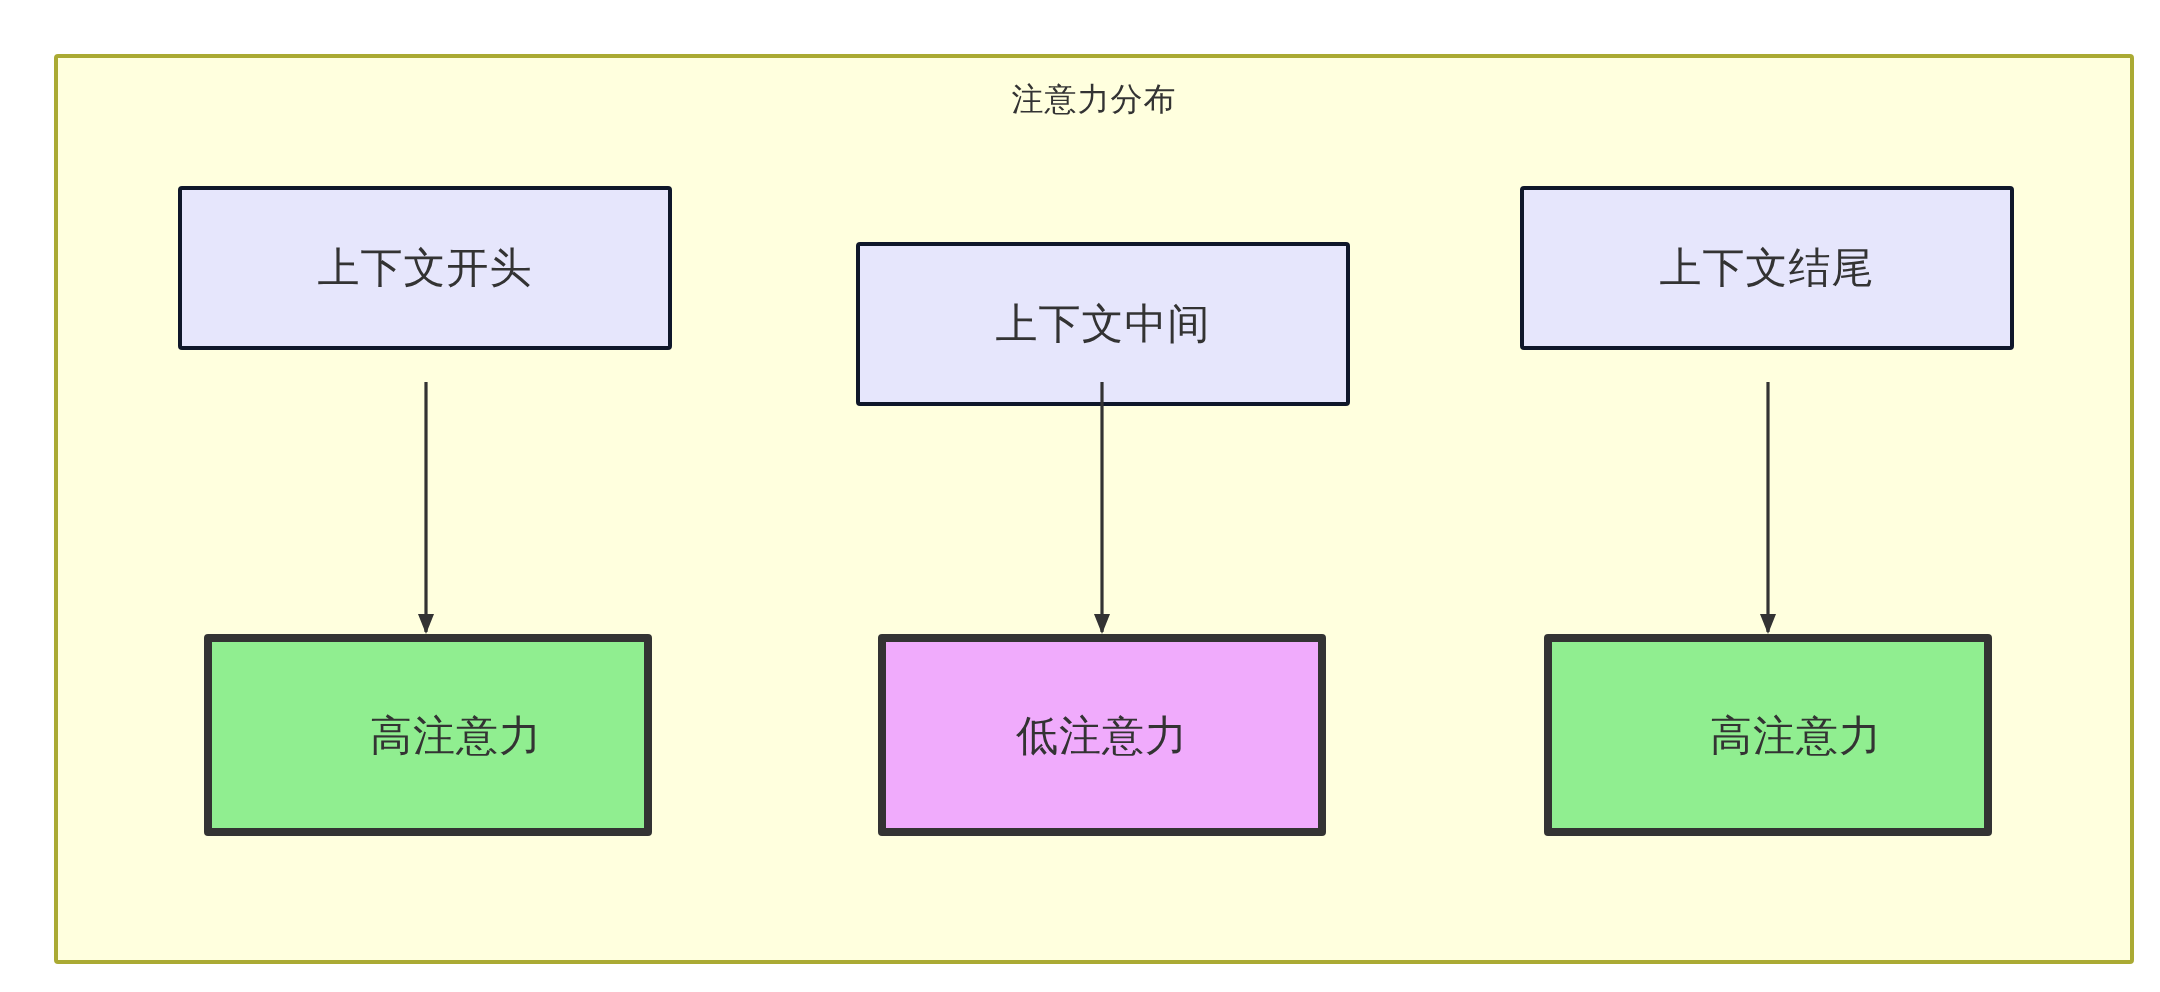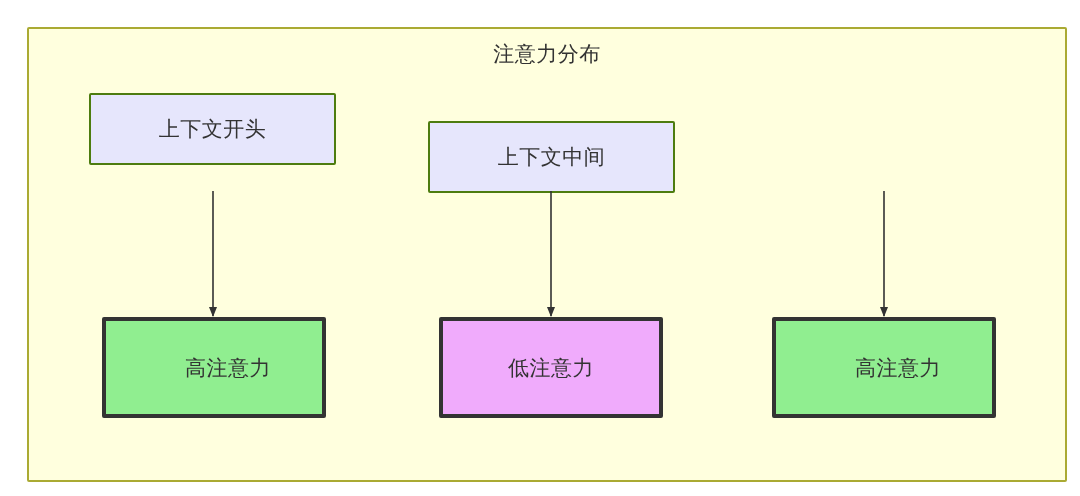--- a/index.html
+++ b/index.html
@@ -33,21 +33,21 @@
     border: 2px solid #aaaa33;
     border-radius: 2px;
   }
 
   .subgraph-title {
     position: absolute;
     top: 12px;
     left: 0;
     width: 100%;
     text-align: center;
-    font-size: 21px;
+    font-size: 16px;
     color: #333333;
     letter-spacing: 0.5px;
     line-height: 1.2;
   }
 
   
   .node {
     position: absolute;
     box-sizing: border-box;
     display: flex;
@@ -55,23 +55,23 @@
     justify-content: center;
     font-size: 21px;
     color: #333333;
     letter-spacing: 0.5px;
     text-align: center;
     border-radius: 2px;
   }
 
   .node.ctx {
     width: 247px;
-    height: 72px;
+    height: 82px;
     background: #e6e6fc;
-    border: 2px solid #4d7c0f;
+    border: 2px solid #0f172a;
     top: 93px;
   }
 
   .node.attn {
     width: 224px;
     height: 101px;
     top: 317px;
     border: 4px solid #333333;
   }
 
@@ -109,20 +109,23 @@
   </div>
 
   <div class="node ctx col1">
     <span>上下文开头</span>
   </div>
 
   <div class="node ctx col2">
     <span>上下文中间</span>
   </div>
 
+  <div class="node ctx col3">
+    <span>上下文结尾</span>
+  </div>
 
   <div class="node attn attn-high col1">
     <span>高注意力</span>
   </div>
 
   <div class="node attn attn-low col2">
     <span>低注意力</span>
   </div>
 
   <div class="node attn attn-high col3">

